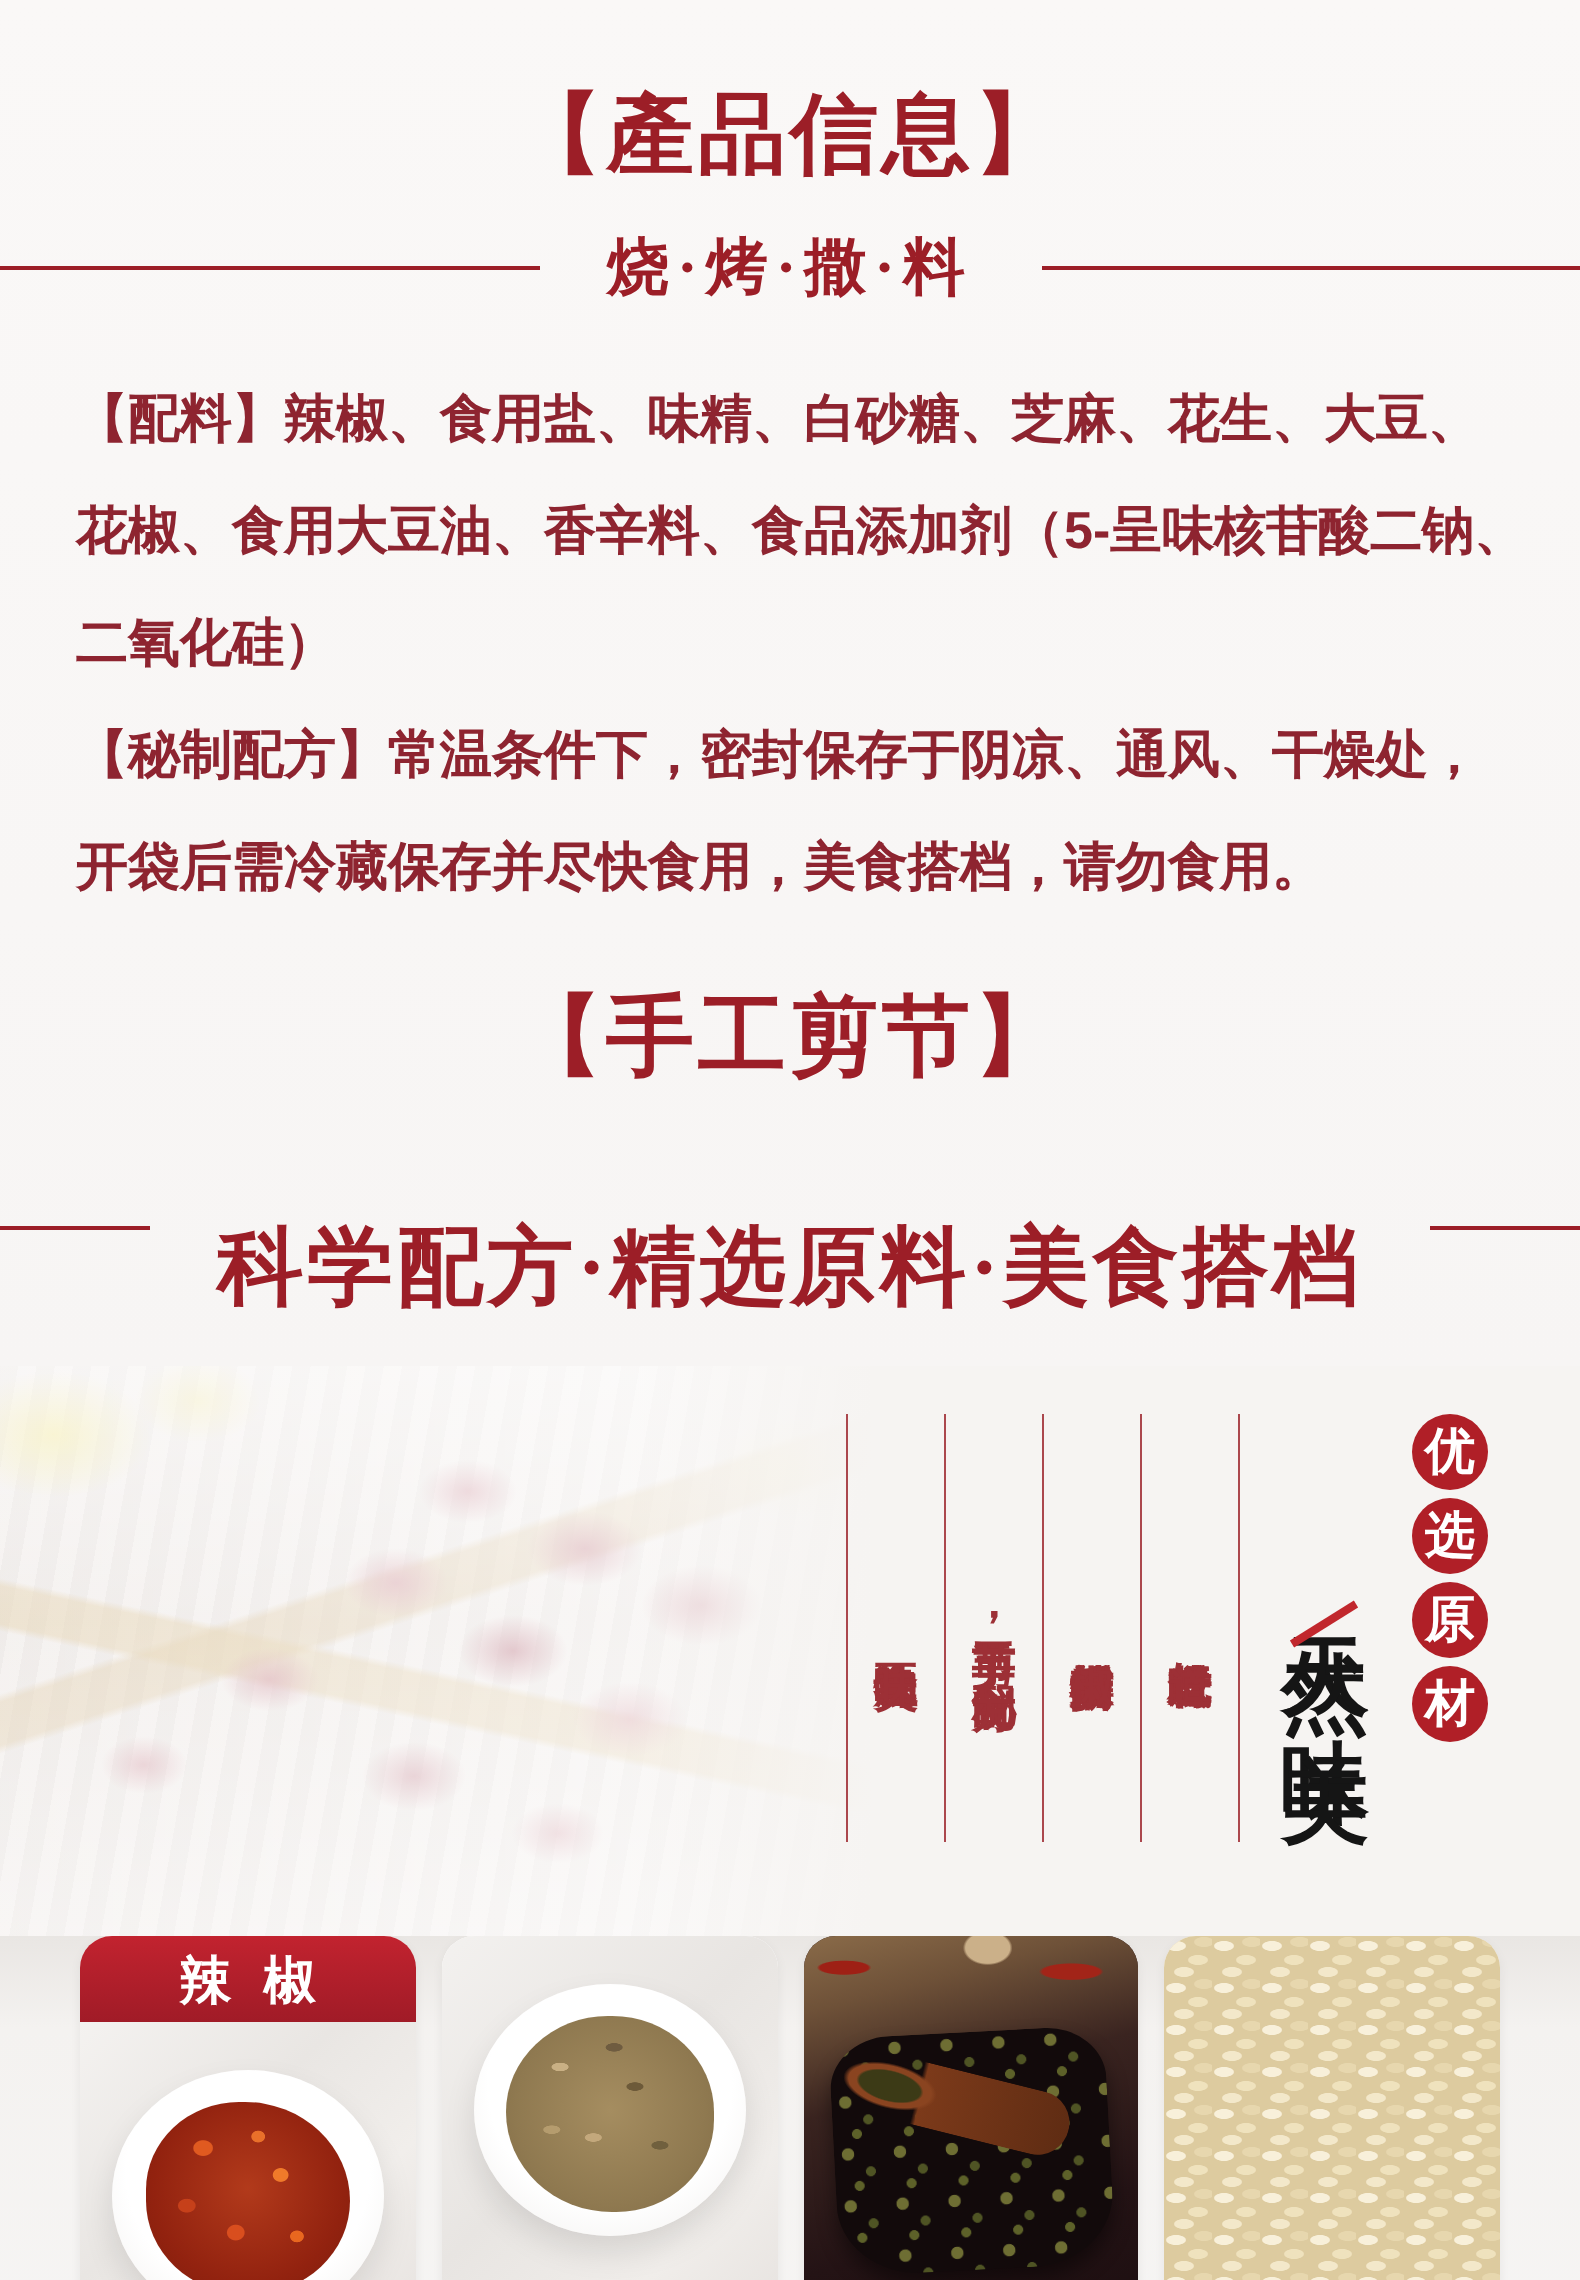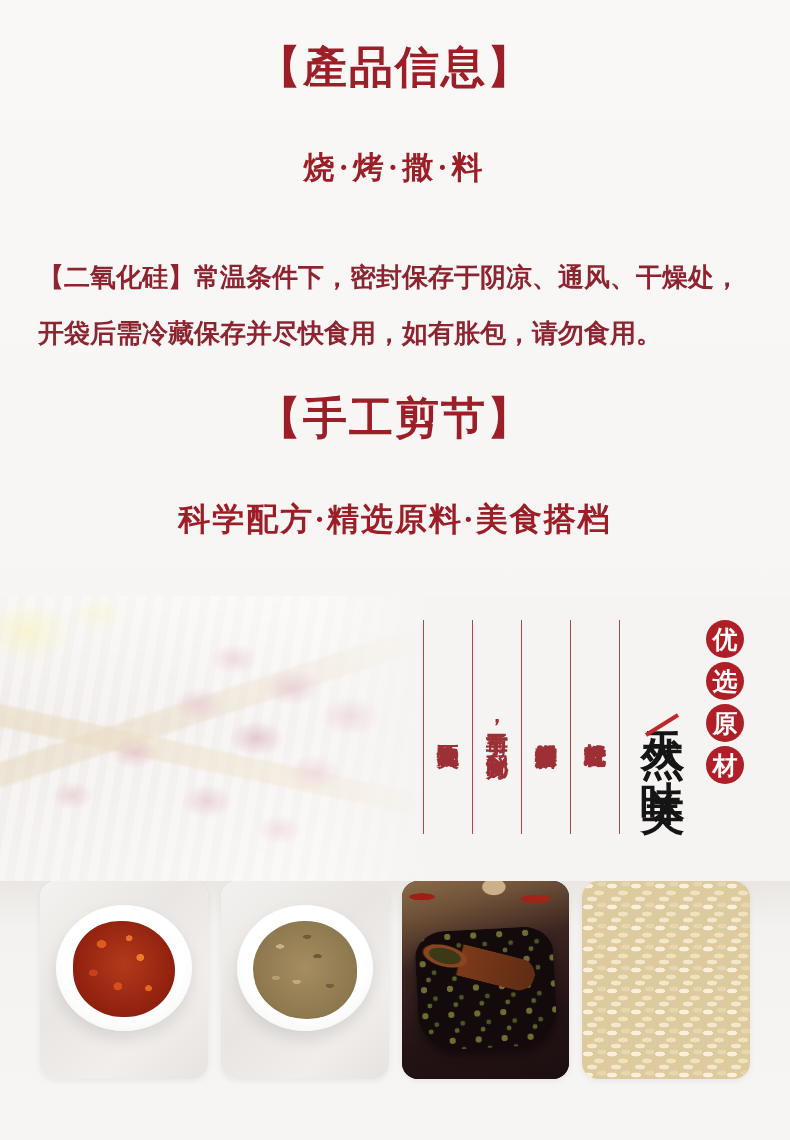--- a/index.html
+++ b/index.html
@@ -13,28 +13,28 @@
 
   
   .sec-title {
     margin:0; text-align:center; color:#9c1e27;
     font-size:44px; font-weight:bold; letter-spacing:2px;
     font-family:"Liberation Sans", sans-serif;
   }
   .info .sec-title { padding-top:38px; }
   .detail .sec-title { padding-top:28px; }
 
-  .subrow { display:flex; align-items:center; gap:34px; margin-top:16px;flex-direction:column; }
+  .subrow { display:flex; align-items:center; gap:34px; margin-top:16px; }
   .hline { flex:1; height:2px; background:#9c1e27; }
   .subtitle {
     color:#9c1e27; font-weight:bold; white-space:nowrap;
     font-family:"Liberation Serif", serif;
   }
   .subtitle.s1 { font-size:31px; letter-spacing:4px; }
-  .subtitle.s2 { font-size:32px; letter-spacing:2px; }
+  .subtitle.s2 { font-size:43px; letter-spacing:2px;margin-top:41px; }
 
   
   .copy {
     margin:26px 38px 0; color:#8e2430;
     font-size:26px; font-weight:bold; line-height:56px;
   }
   .copy p { margin:0; }
   .copy .ln { white-space:nowrap; }
 
   
@@ -200,22 +200,27 @@
 
   <section class="sec info">
     <h1 class="sec-title">【產品信息】</h1>
     <div class="subrow">
       <span class="hline"></span>
       <span class="subtitle s1">烧·烤·撒·料</span>
       <span class="hline"></span>
     </div>
     <div class="copy">
       <p>
-        <span class="ln">【二氧化硅】常温条件下，密封保存于阴凉、通风、干燥处，</span><br>
-        <span class="ln">开袋后需冷藏保存并尽快食用，如有胀包，请勿食用。</span>
+        <span class="ln">【配料】辣椒、食用盐、味精、白砂糖、芝麻、花生、大豆、</span><br>
+        <span class="ln">花椒、食用大豆油、香辛料、食品添加剂（5-呈味核苷酸二钠、</span><br>
+        <span class="ln">二氧化硅）</span>
+      </p>
+      <p>
+        <span class="ln">【秘制配方】常温条件下，密封保存于阴凉、通风、干燥处，</span><br>
+        <span class="ln">开袋后需冷藏保存并尽快食用，美食搭档，请勿食用。</span>
       </p>
     </div>
   </section>
 
   <section class="sec detail">
     <h2 class="sec-title">【手工剪节】</h2>
     <div class="subrow">
       <span class="hline"></span>
       <span class="subtitle s2">科学配方·精选原料·美食搭档</span>
       <span class="hline"></span>
@@ -260,20 +265,23 @@
         </div>
         <div class="bcircle">
           <span>材</span>
         </div>
       </div>
     </div>
   </div>
 
   <div class="cards-wrap">
     <div class="card">
+      <div class="card-head">
+        <span>辣椒</span>
+      </div>
       <div class="card-photo photo-chili" aria-label="red chili flakes in white bowl on marble"></div>
     </div>
     <div class="card">
       <div class="card-photo photo-cumin" aria-label="cumin seeds in white bowl on marble"></div>
     </div>
     <div class="card">
       <div class="card-photo photo-pepper" aria-label="green sichuan peppercorns in black bowl with wooden spoon and dried chilies"></div>
     </div>
     <div class="card">
       <div class="card-photo photo-sesame" aria-label="white sesame seeds"></div>

